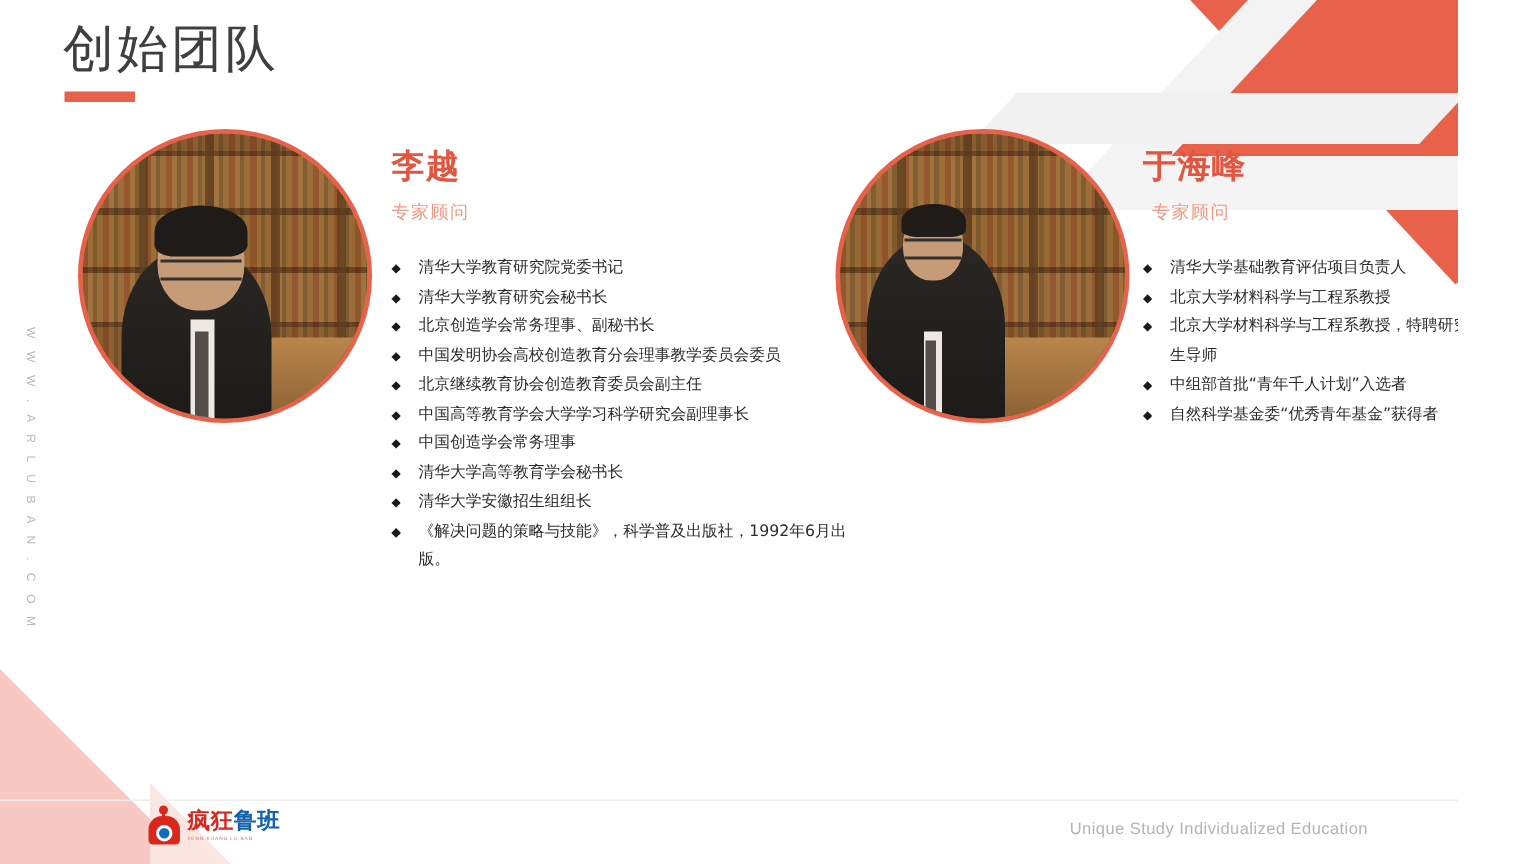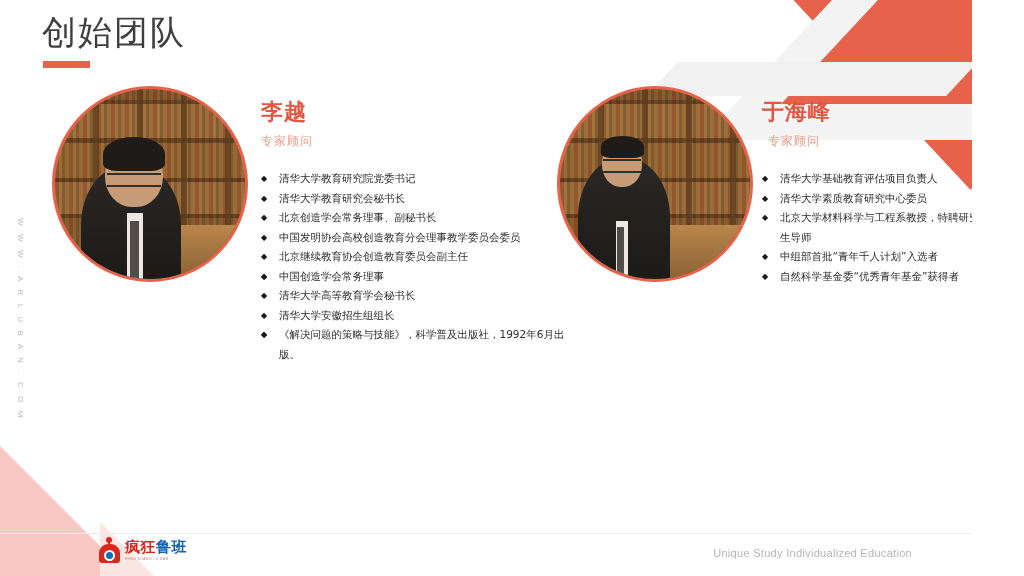--- a/index.html
+++ b/index.html
@@ -371,21 +371,21 @@
     </div>
     <div class="person-text">
       <div class="person-name">李越</div>
       <div class="person-role">专家顾问</div>
       <ul class="bullets">
         <li><span class="marker">◆</span><span>清华大学教育研究院党委书记</span></li>
         <li><span class="marker">◆</span><span>清华大学教育研究会秘书长</span></li>
         <li><span class="marker">◆</span><span>北京创造学会常务理事、副秘书长</span></li>
         <li><span class="marker">◆</span><span>中国发明协会高校创造教育分会理事教学委员会委员</span></li>
         <li><span class="marker">◆</span><span>北京继续教育协会创造教育委员会副主任</span></li>
-        <li><span class="marker">◆</span></li>
+        <li><span class="marker">◆</span><span>中国高等教育学会大学学习科学研究会副理事长</span></li>
         <li><span class="marker">◆</span><span>中国创造学会常务理事</span></li>
         <li><span class="marker">◆</span><span>清华大学高等教育学会秘书长</span></li>
         <li><span class="marker">◆</span><span>清华大学安徽招生组组长</span></li>
         <li><span class="marker">◆</span></li>
         <li><span class="marker">◆</span><span>《解决问题的策略与技能》，科学普及出版社，1992年6月出版。</span></li>
       </ul>
     </div>
   </div>
 
   <div class="person person-right">
@@ -399,21 +399,21 @@
       <div class="tie"></div>
       <div class="head"></div>
       <div class="hair"></div>
       <div class="glasses"></div>
     </div>
     <div class="person-text">
       <div class="person-name">于海峰</div>
       <div class="person-role">专家顾问</div>
       <ul class="bullets">
         <li><span class="marker">◆</span><span>清华大学基础教育评估项目负责人</span></li>
-        <li><span class="marker">◆</span><span>清华大学素质教育研究中心委员</span></li>
+        <li><span class="marker">◆</span><span>北京大学材料科学与工程系教授</span></li>
         <li><span class="marker">◆</span><span>北京大学材料科学与工程系教授，特聘研究员，博士生导师</span></li>
         <li><span class="marker">◆</span><span>中组部首批“青年千人计划”入选者</span></li>
         <li><span class="marker">◆</span><span>自然科学基金委“优秀青年基金”获得者</span></li>
       </ul>
     </div>
   </div>
 
   <div class="footer-rule"></div>
 
   <div class="footer-logo">

